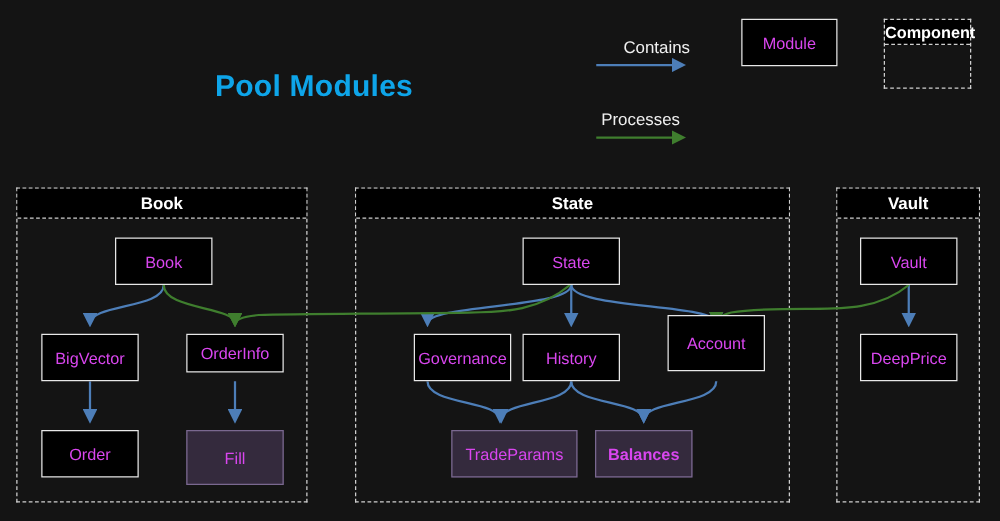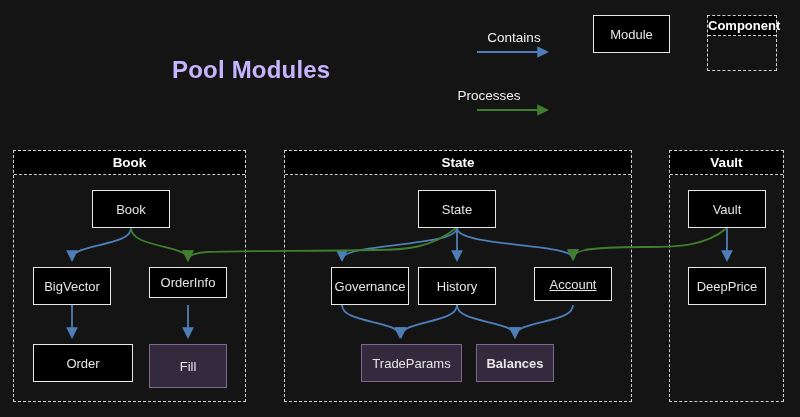--- a/index.html
+++ b/index.html
@@ -13,33 +13,33 @@
     overflow: hidden;
   }
   .title {
     position: absolute;
     left: 172px;
     top: 56px;
     margin: 0;
     font-size: 24px;
     font-weight: 700;
     letter-spacing: 0.2px;
-    color: #c4b5fd;
+    color: #0ea5e9;
   }
   
   .legend-label {
     position: absolute;
     width: 76px;
-    text-align: center;
+    text-align: right;
     font-size: 13.5px;
     color: #f0f0f0;
     white-space: nowrap;
   }
   #lg-contains { left: 476px; top: 30px; }
-  #lg-processes { left: 451px; top: 88px; }
+  #lg-processes { left: 468px; top: 88px; }
   .legend-module   { left: 593px; top: 15px; width: 77px; height: 38px; }
   .legend-primitive{ left: 593px; top: 73px; width: 77px; height: 38px; }
   .legend-component {
     position: absolute;
     left: 707px; top: 15px;
     width: 70px; height: 56px;
     border: 1.5px dashed var(--container-border, #cfcfcf);
     box-sizing: border-box;
   }
   .legend-component-title {
@@ -73,21 +73,21 @@
     color: #fff;
   }
   
   .node {
     position: absolute;
     box-sizing: border-box;
     display: flex;
     align-items: center;
     justify-content: center;
     font-size: 13px;
-    color: #e5e5e5;
+    color: #d946ef;
     z-index: 3;
     white-space: nowrap;
   }
   .node.module {
     background: var(--module-fill, #000);
     border: 1.5px solid var(--module-border, #e8e8e8);
   }
   .node.primitive {
     background: var(--primitive-fill, #342a3d);
     border: 1.5px solid var(--primitive-border, #7a6890);
@@ -158,25 +158,25 @@
       <path d="M727,228 L727,259" class="edge contains" marker-end="url(#arrow-contains)"></path>
       <path d="M131,228 C131,248 188,245 188,259" class="edge processes" marker-end="url(#arrow-processes)"></path>
       <path d="M456,228 C432,248 405,250 375,250 C300,251 235,251 207,252 C197,253 188,255 188,259" class="edge processes" marker-end="url(#arrow-processes)"></path>
       <path d="M727,228 C703,248 672,247 645,247 C617,247 596,248 585,250 C577,252 573,255 573,258" class="edge processes" marker-end="url(#arrow-processes)"></path>
     </svg>
 
   <div id="nodes">
       <div class="node module" style="left: 92px; top: 190px; width: 78px; height: 38px;">Book</div>
       <div class="node module" style="left: 33px; top: 267px; width: 78px; height: 38px; text-align: center;">BigVector</div>
       <div class="node module" style="left: 149px; top: 267px; width: 78px; height: 31px;">OrderInfo</div>
-      <div class="node module" style="left: 33px; top: 344px; width: 100px; height: 38px;">Order</div>
+      <div class="node module" style="left: 33px; top: 344px; width: 78px; height: 38px;">Order</div>
       <div class="node primitive" style="left: 149px; top: 344px; width: 78px; height: 44px;">Fill</div>
       <div class="node module" style="left: 418px; top: 190px; width: 78px; height: 38px;">State</div>
       <div class="node module" style="left: 303px; top: 267px; width: 78px; height: 38px; margin-left: 28px;">Governance</div>
       <div class="node module" style="left: 418px; top: 267px; width: 78px; height: 38px;">History</div>
-      <div class="node module" style="left: 534px; top: 267px; width: 78px; height: 34px; text-decoration: underline;">Account</div>
+      <div class="node module" style="left: 534px; top: 252px; width: 78px; height: 45px;">Account</div>
       <div class="node primitive" style="left: 361px; top: 344px; width: 101px; height: 38px;">TradeParams</div>
       <div class="node primitive" style="left: 476px; top: 344px; width: 78px; height: 38px; font-weight: bold;">Balances</div>
       <div class="node module" style="left: 688px; top: 190px; width: 78px; height: 38px;">Vault</div>
       <div class="node module" style="left: 688px; top: 267px; width: 78px; height: 38px;">DeepPrice</div>
     </div>
 
 </div>
 
 </body></html>

